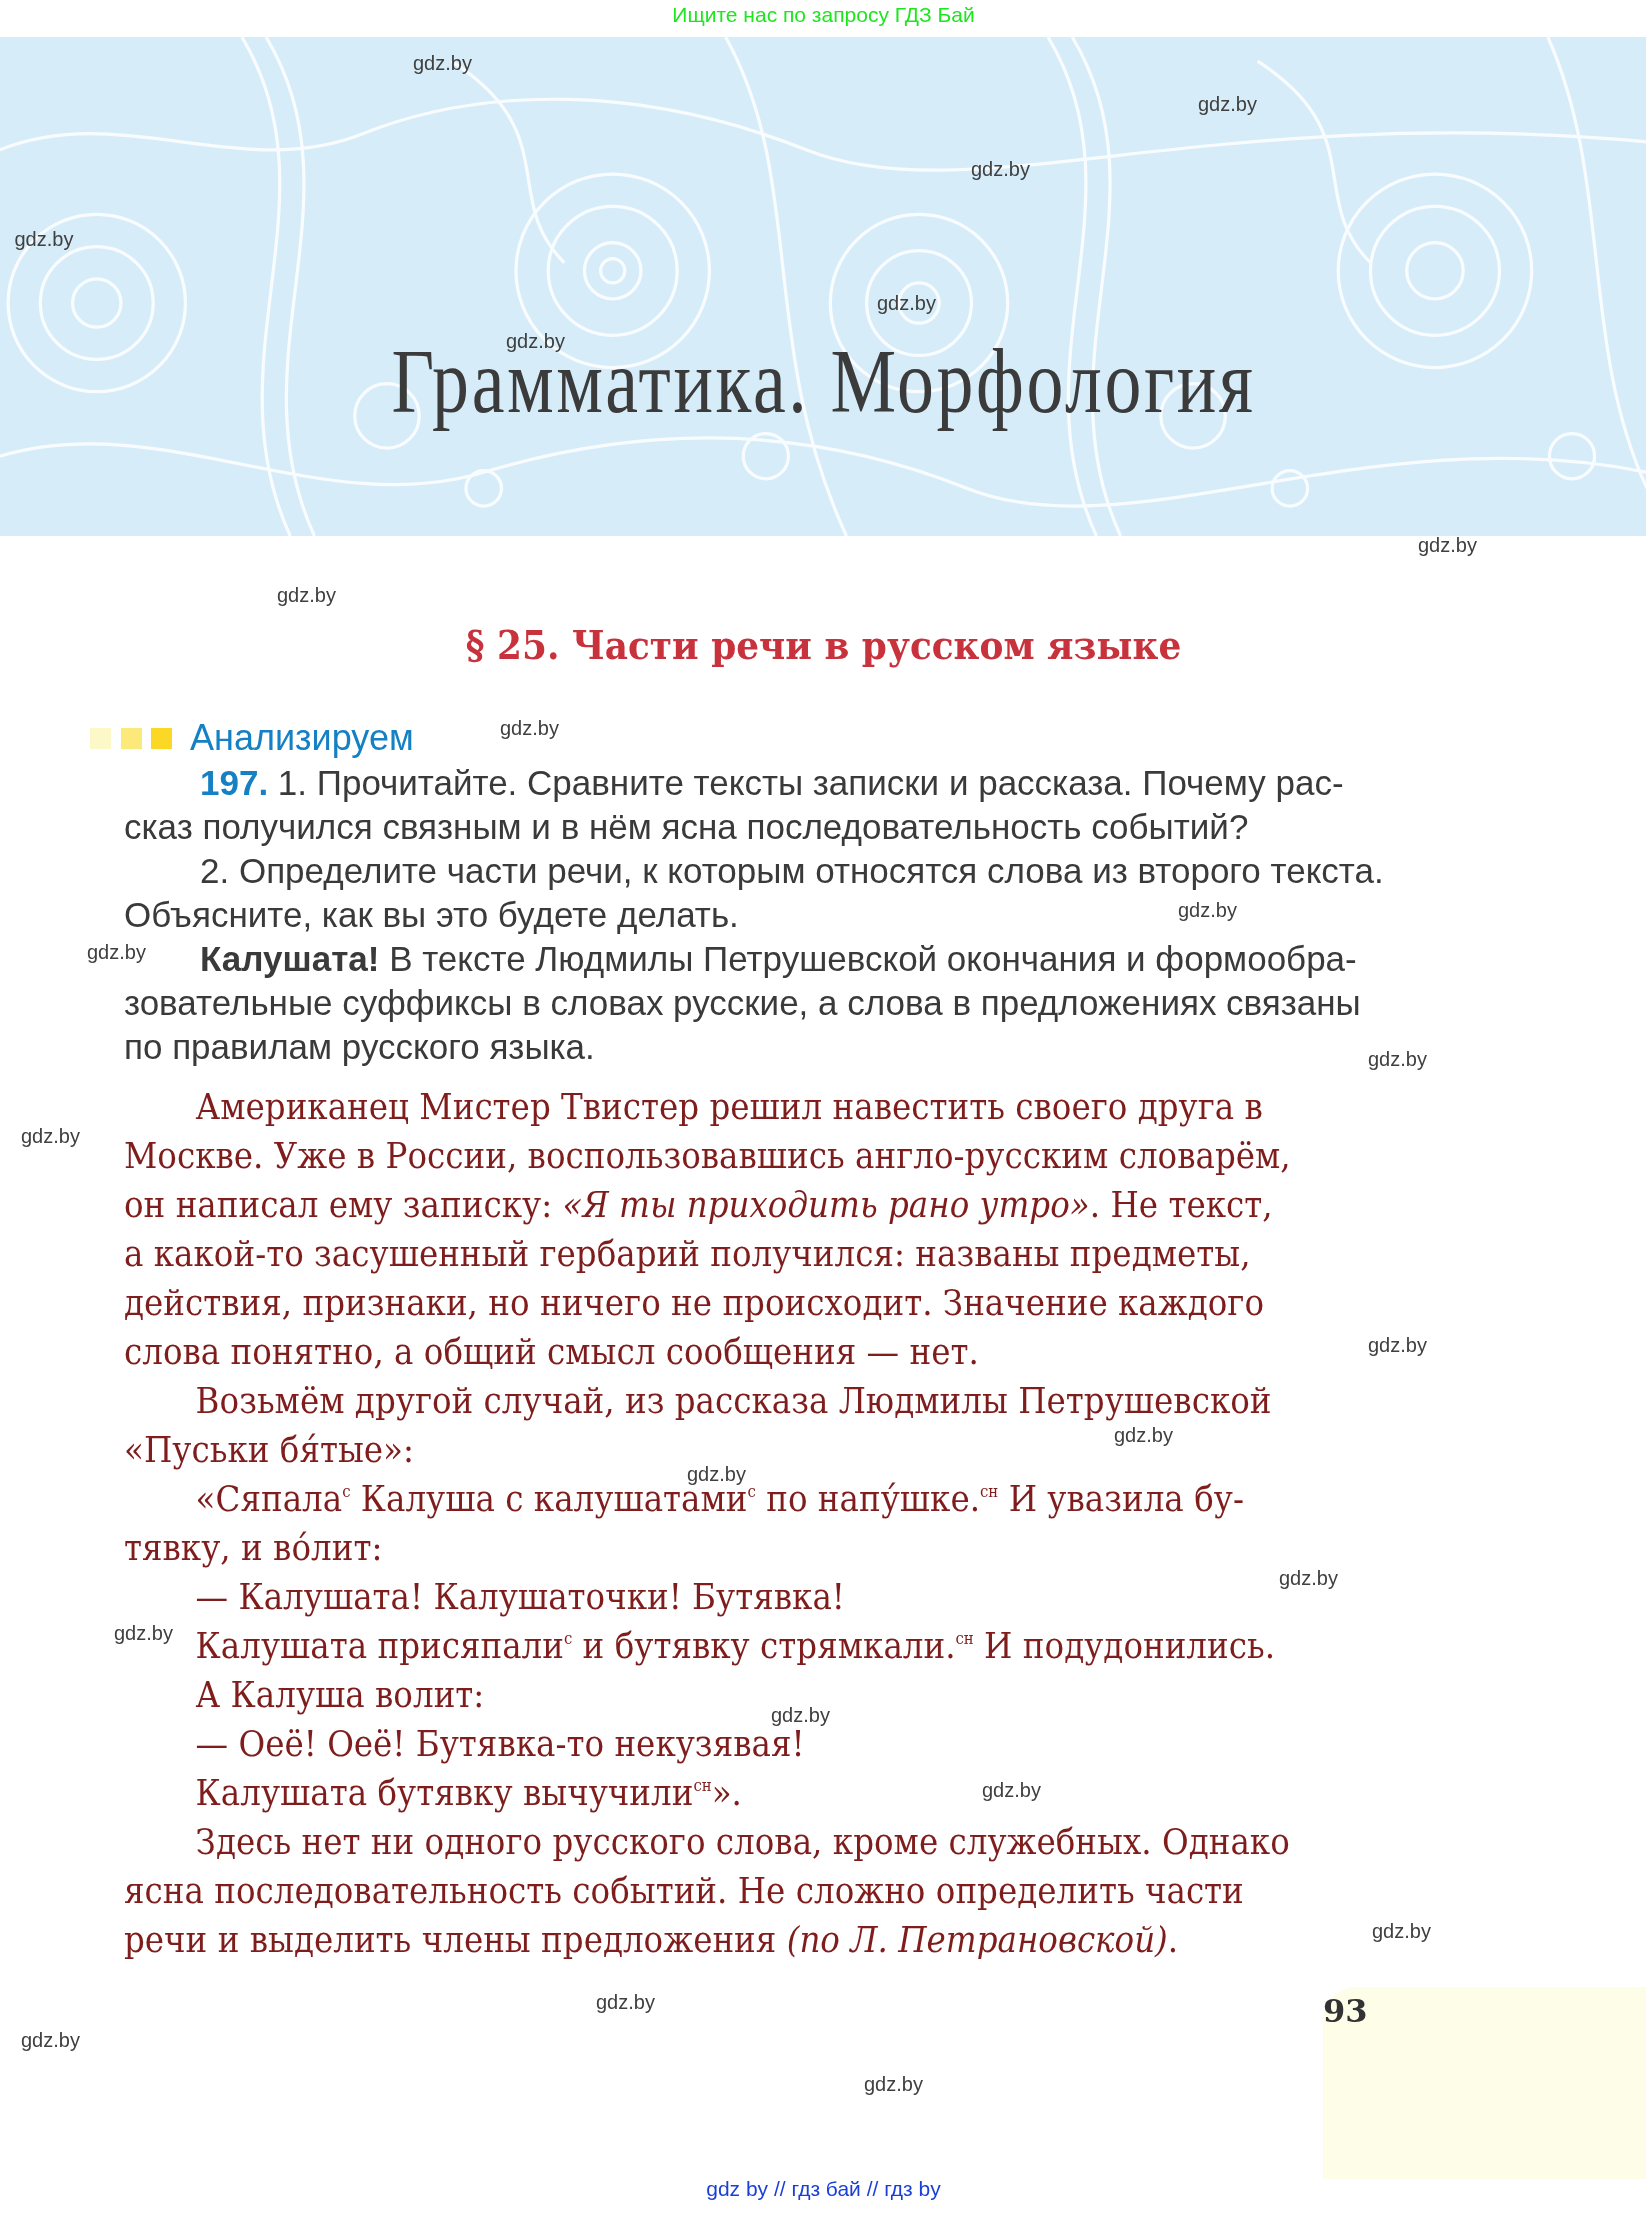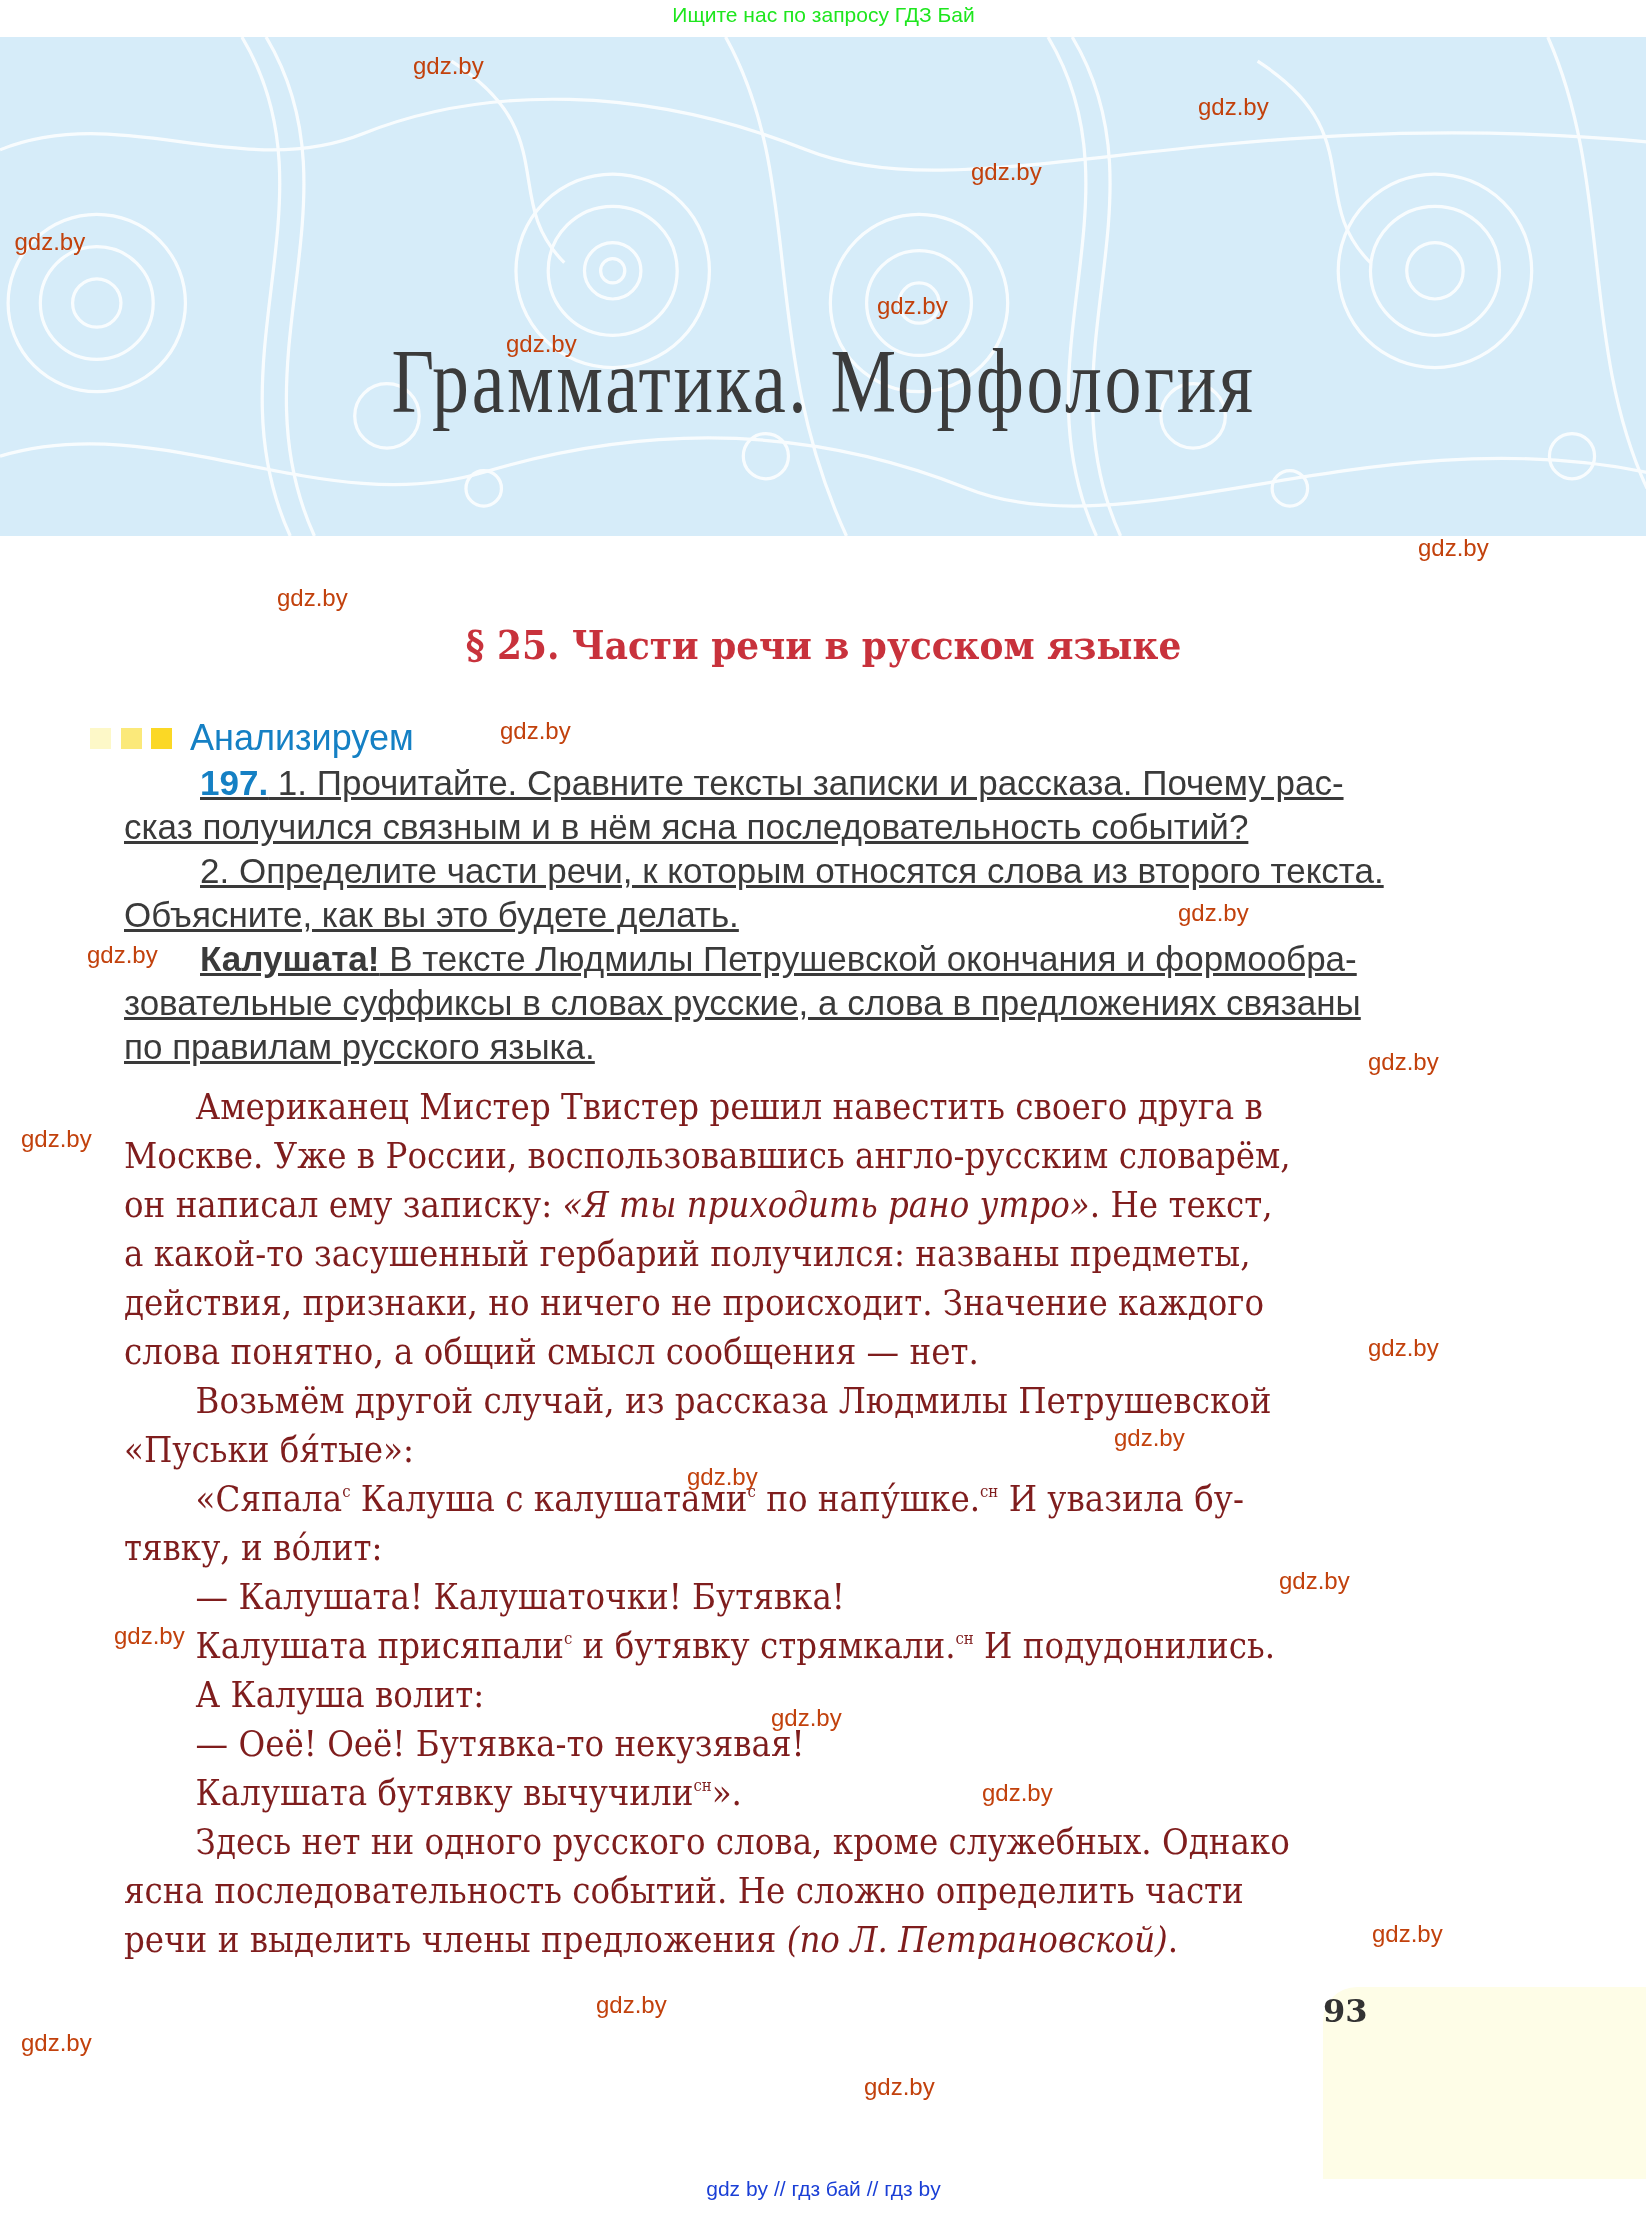--- a/index.html
+++ b/index.html
@@ -29,32 +29,32 @@
     font-family: "DejaVu Serif", serif; font-weight: bold; font-size: 39px;
     color: #c8323c; transform: scaleX(0.92); transform-origin: 50% 50%;
   }
   .rubric { left: 90px; top: 717px; display: flex; align-items: center; }
   .sq { width: 21px; height: 21px; margin-right: 9.7px; }
   .rubric-label { font-size: 36px; color: #1580c4; margin-left: 8px; }
   .task {
     left: 124px; width: 1351px; font-size: 35px; line-height: 44px;
     color: #3a3a3a; text-align: justify;
   }
-  .task .line { height: 44px; white-space: nowrap; text-decoration: underline; }
+  .task .line { height: 44px; white-space: nowrap; }
   .task-num { color: #1580c4; font-weight: bold; }
   .hint { font-weight: bold; }
   .story {
     left: 124px; width: 1351px; font-family: "DejaVu Serif", serif;
     font-size: 35px; line-height: 49px; color: #7f1d1d;
   }
   .story .line { height: 49px; white-space: nowrap; transform-origin: 0 50%; }
   .ind { padding-left: 77px; }
   .it { font-style: italic; }
   sup { font-size: 16px; vertical-align: 14.5px; line-height: 0; }
-  .wm { font-size: 24px; color: #c2410c; font-family: "Liberation Sans", sans-serif; }
+  .wm { font-size: 20px; color: #404040; font-family: "Liberation Sans", sans-serif; }
   .page-tab {
     left: 1323px; top: 1987px; width: 324px; height: 192px;
     background: #fefde7; border-top-left-radius: 34px;
   }
   .page-num {
     left: 1323px; width: 242px; top: 1992px; text-align: left;
     font-family: "DejaVu Serif", serif; font-weight: bold; font-size: 32px; color: #333;
   }
   .footer {
     left: 0; width: 1647px; top: 2177px; text-align: center;

